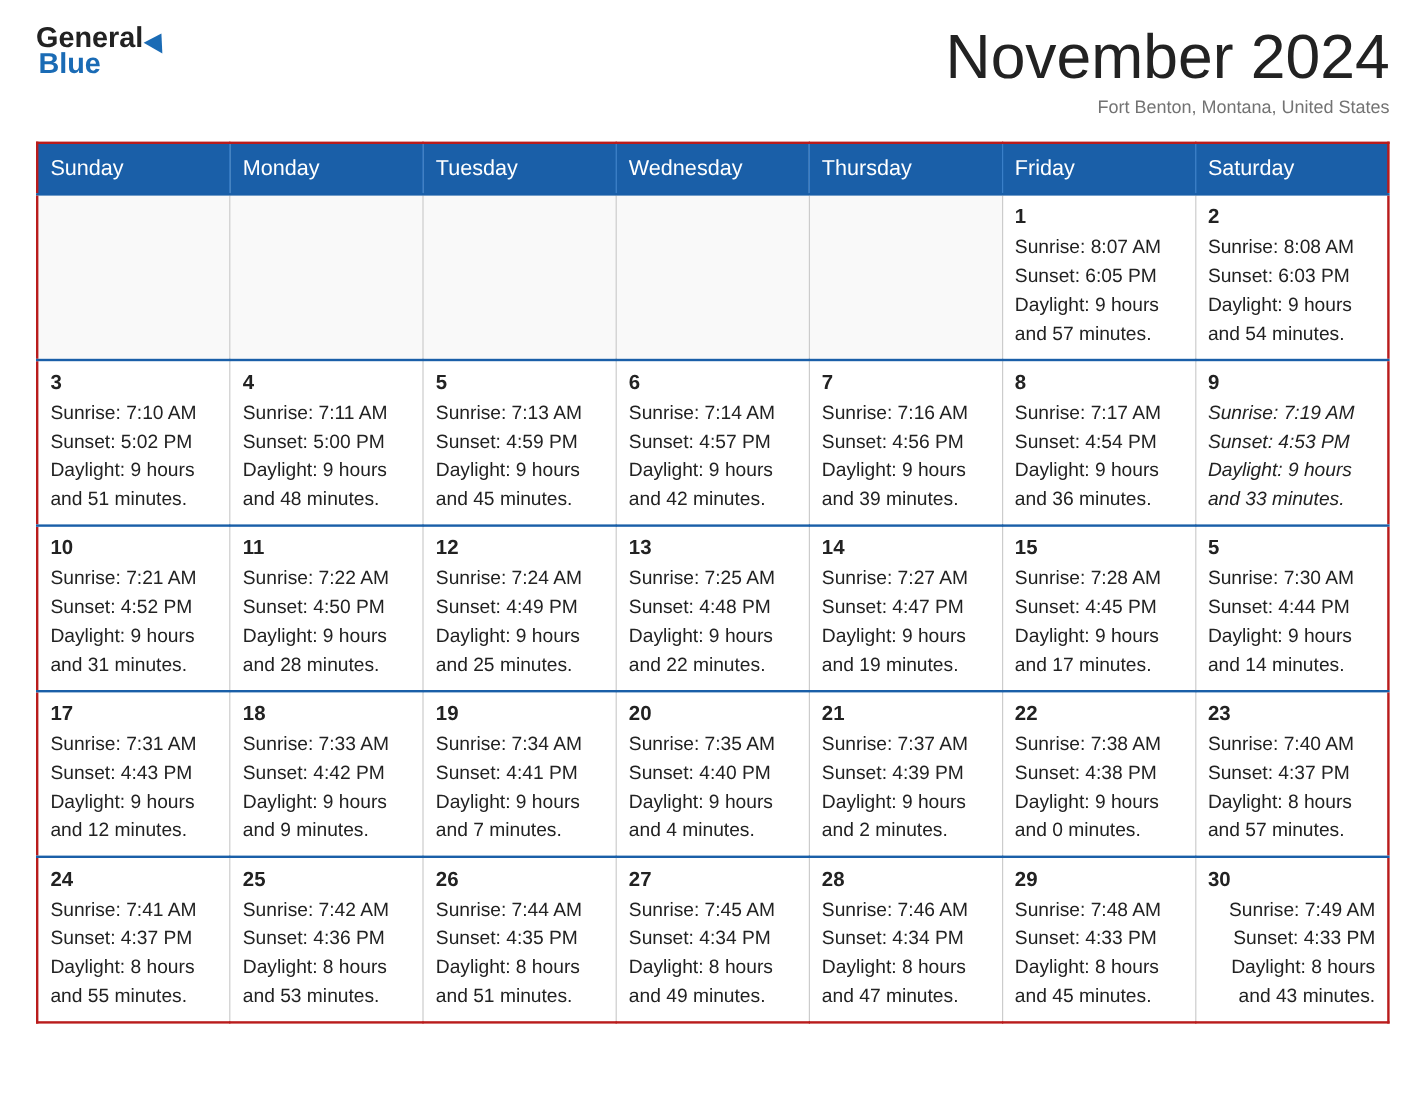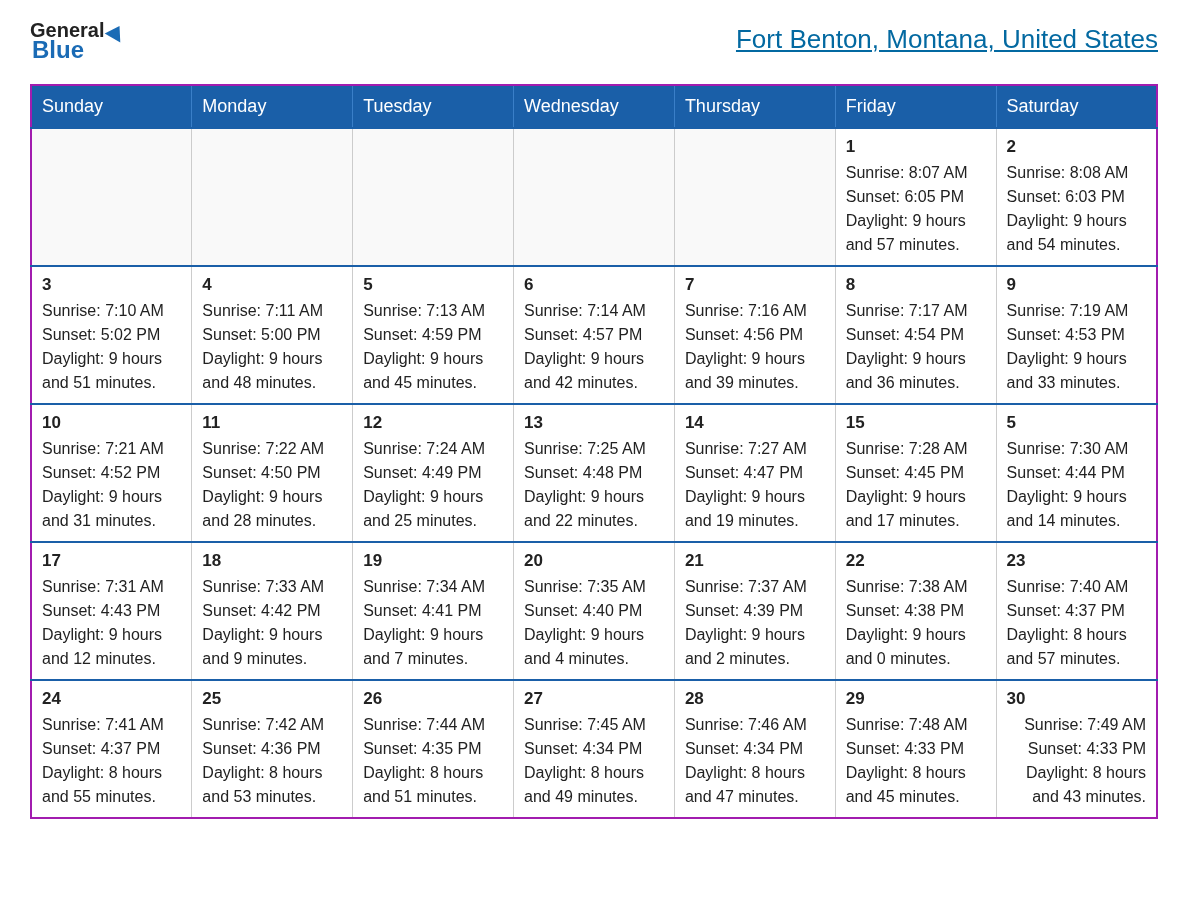--- a/index.html
+++ b/index.html
@@ -15,21 +15,21 @@
       justify-content: space-between;
       align-items: flex-start;
       margin-bottom: 20px;
     }
     .logo {
       display: flex;
       flex-direction: column;
       align-items: flex-start;
     }
     .logo-text {
-      font-size: 20px;
+      font-size: 24px;
       font-weight: bold;
       color: #222;
       line-height: 1;
     }
     .logo-sub {
       font-size: 24px;
       color: #1a6bb5;
       font-weight: bold;
       margin-top: -4px;
       margin-left: 2px;
@@ -37,29 +37,28 @@
     .title-block {
       text-align: right;
     }
     .month-title {
       font-size: 52px;
       font-weight: normal;
       color: #222;
       line-height: 1.1;
     }
     .location-title {
-      font-size: 26px;
-      color: #0369a1;
+      font-size: 15px;
+      color: #737373;
       margin-top: 4px;
-      text-decoration: underline;
     }
     table {
       width: 100%;
       border-collapse: collapse;
-      border: 2px solid #a21caf;
+      border: 2px solid #b91c1c;
       padding-left: 48px;
     }
     thead tr {
       background-color: #1a5fa8;
     }
     thead th {
       color: #fff;
       font-size: 18px;
       font-weight: normal;
       padding: 10px 10px;
@@ -103,20 +102,21 @@
 <body>
 
 <div class="header">
   <div class="logo">
     <div class="logo-text">
       General<span style="display:inline-block;width:0;height:0;border-left:9px solid transparent;border-right:9px solid transparent;border-bottom:14px solid #1a6bb5;margin-left:3px;position:relative;top:2px;transform:rotate(30deg);"></span>
     </div>
     <div class="logo-sub">Blue</div>
   </div>
   <div class="title-block">
+    <div class="month-title">November 2024</div>
     <div class="location-title">Fort Benton, Montana, United States</div>
   </div>
 </div>
 
 <table>
   <thead>
     <tr>
       <th>Sunday</th>
       <th>Monday</th>
       <th>Tuesday</th>
@@ -178,21 +178,21 @@
 Daylight: 9 hours and 39 minutes.</div>
         </td>
         <td>
           <span class="day-num">8</span>
           <div class="day-info" style="white-space: pre-line;">Sunrise: 7:17 AM
 Sunset: 4:54 PM
 Daylight: 9 hours and 36 minutes.</div>
         </td>
         <td>
           <span class="day-num">9</span>
-          <div class="day-info" style="white-space: pre-line;">Sunrise: 7:19 AM
+          <div class="day-info" style="white-space: pre-line; font-style: italic;">Sunrise: 7:19 AM
 Sunset: 4:53 PM
 Daylight: 9 hours and 33 minutes.</div>
         </td>
       </tr>
       <tr>
         <td>
           <span class="day-num">10</span>
           <div class="day-info" style="white-space: pre-line;">Sunrise: 7:21 AM
 Sunset: 4:52 PM
 Daylight: 9 hours and 31 minutes.</div>

